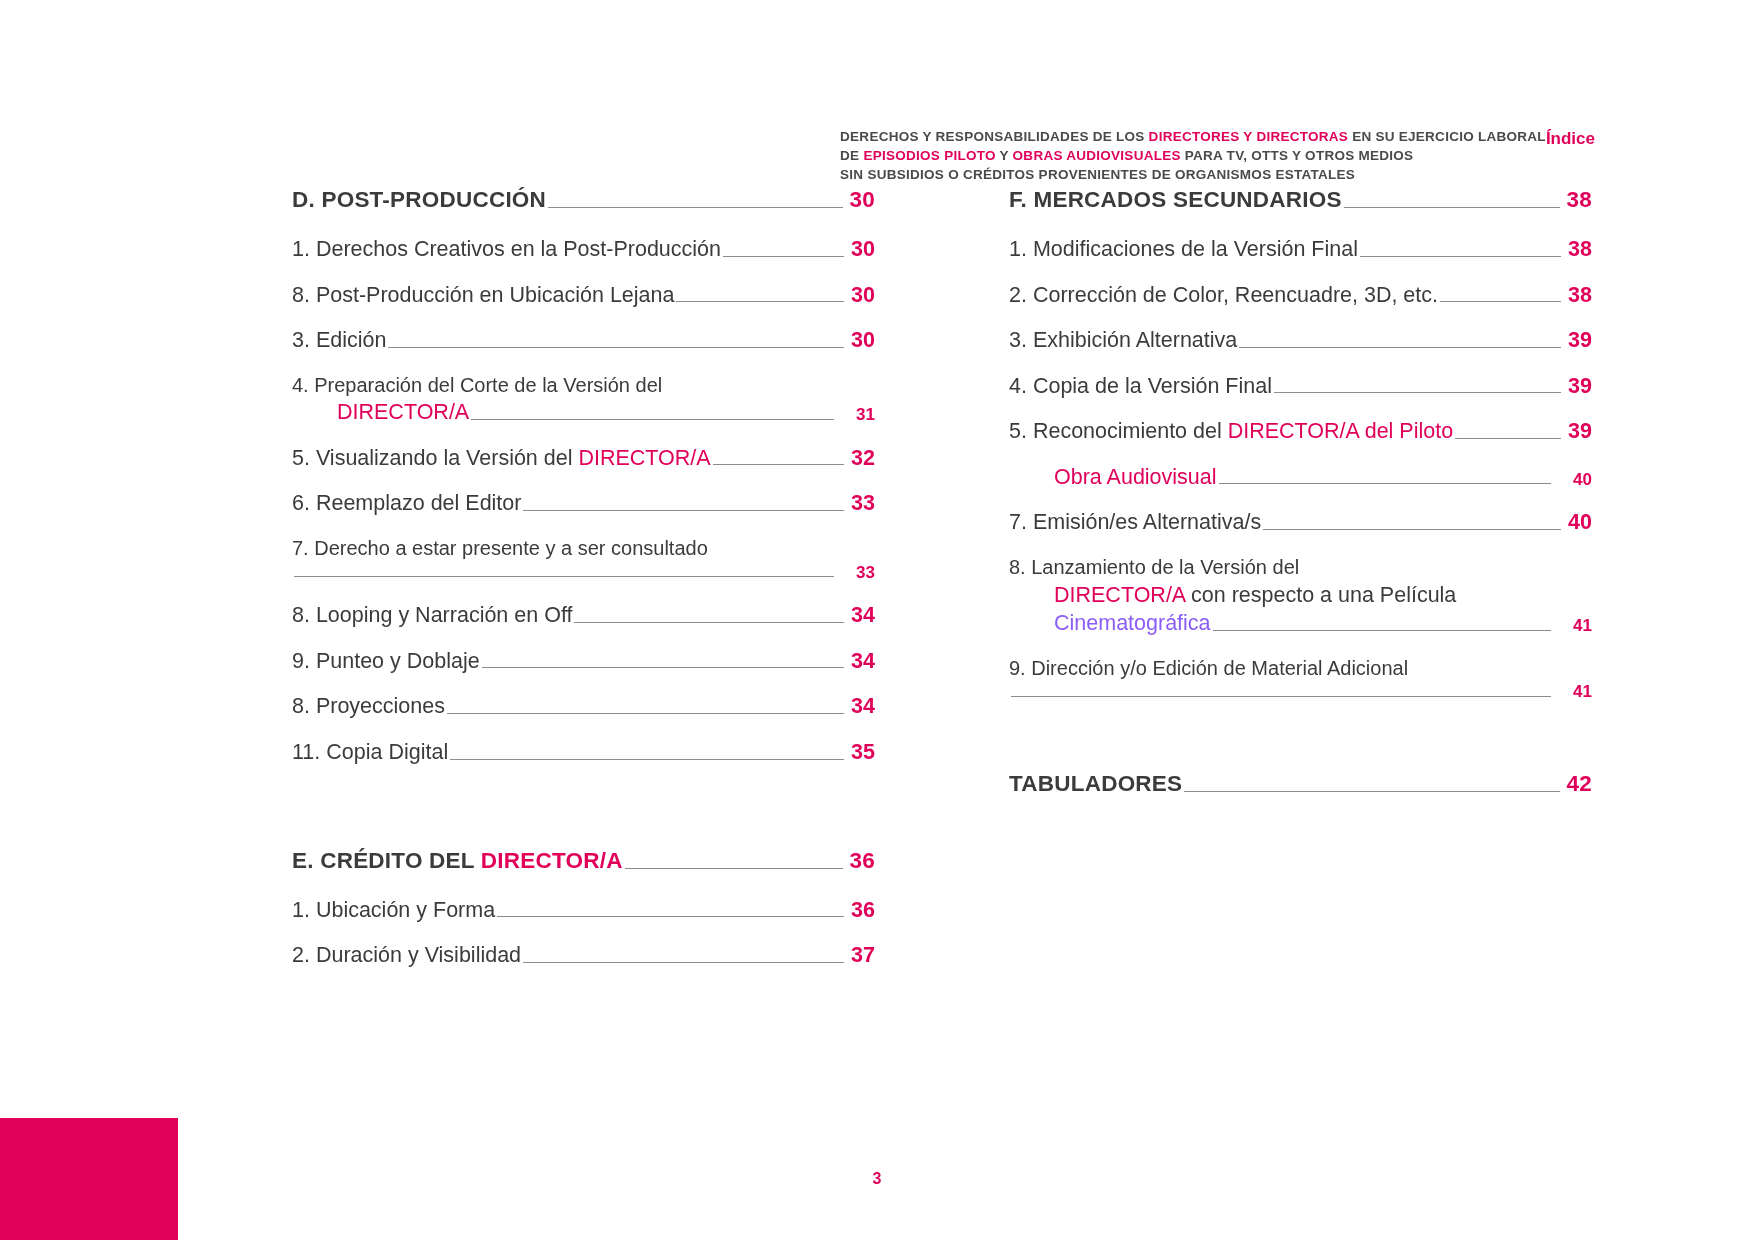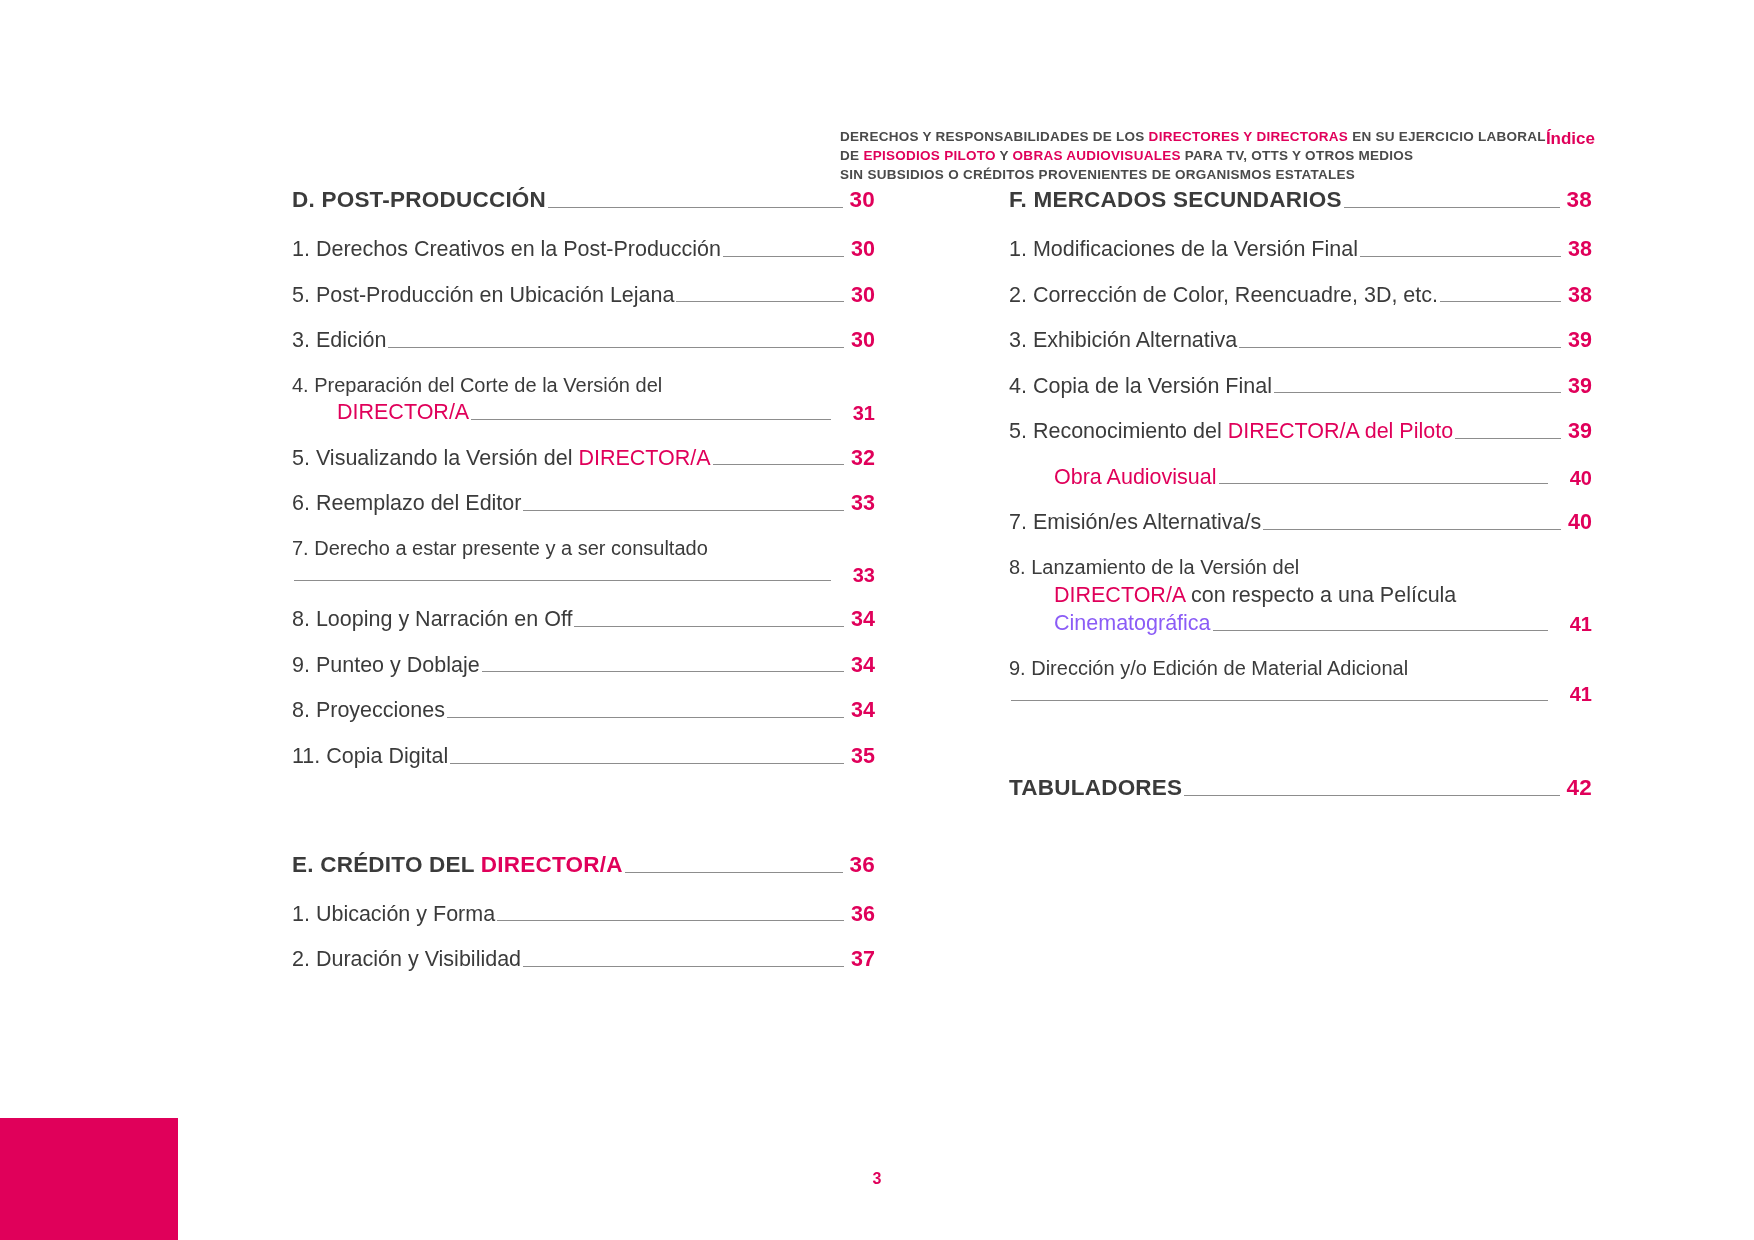--- a/index.html
+++ b/index.html
@@ -133,21 +133,21 @@
   .entry.multi .dots {
     flex: 1 1 auto;
     min-width: 14px;
     border-bottom: 1.6px solid #8d8d8d;
     margin: 0 0 7px 2px;
     height: 1px;
   }
   .entry.multi .pg {
     color: #e0005a;
     font-weight: bold;
-    font-size: 20px;
+    font-size: 17px;
     margin-left: 22px;
   }
   .entry.multi.threeline .line3row {
     display: flex;
     align-items: flex-end;
   }
   .entry.multi .line3 {
     font-size: 21.5px;
     line-height: 1.33;
     color: #8b5cf6;
@@ -201,21 +201,21 @@
         <span class="pg">30</span>
       </div>
 
       <div class="entry">
         <span class="txt">1. Derechos Creativos en la Post-Producción</span>
         <span class="dots"></span>
         <span class="pg">30</span>
       </div>
 
       <div class="entry">
-        <span class="txt">5. Post-Producción en Ubicación Lejana</span>
+        <span class="txt">8. Post-Producción en Ubicación Lejana</span>
         <span class="dots"></span>
         <span class="pg">30</span>
       </div>
 
       <div class="entry">
         <span class="txt">3. Edición</span>
         <span class="dots"></span>
         <span class="pg">30</span>
       </div>
 

